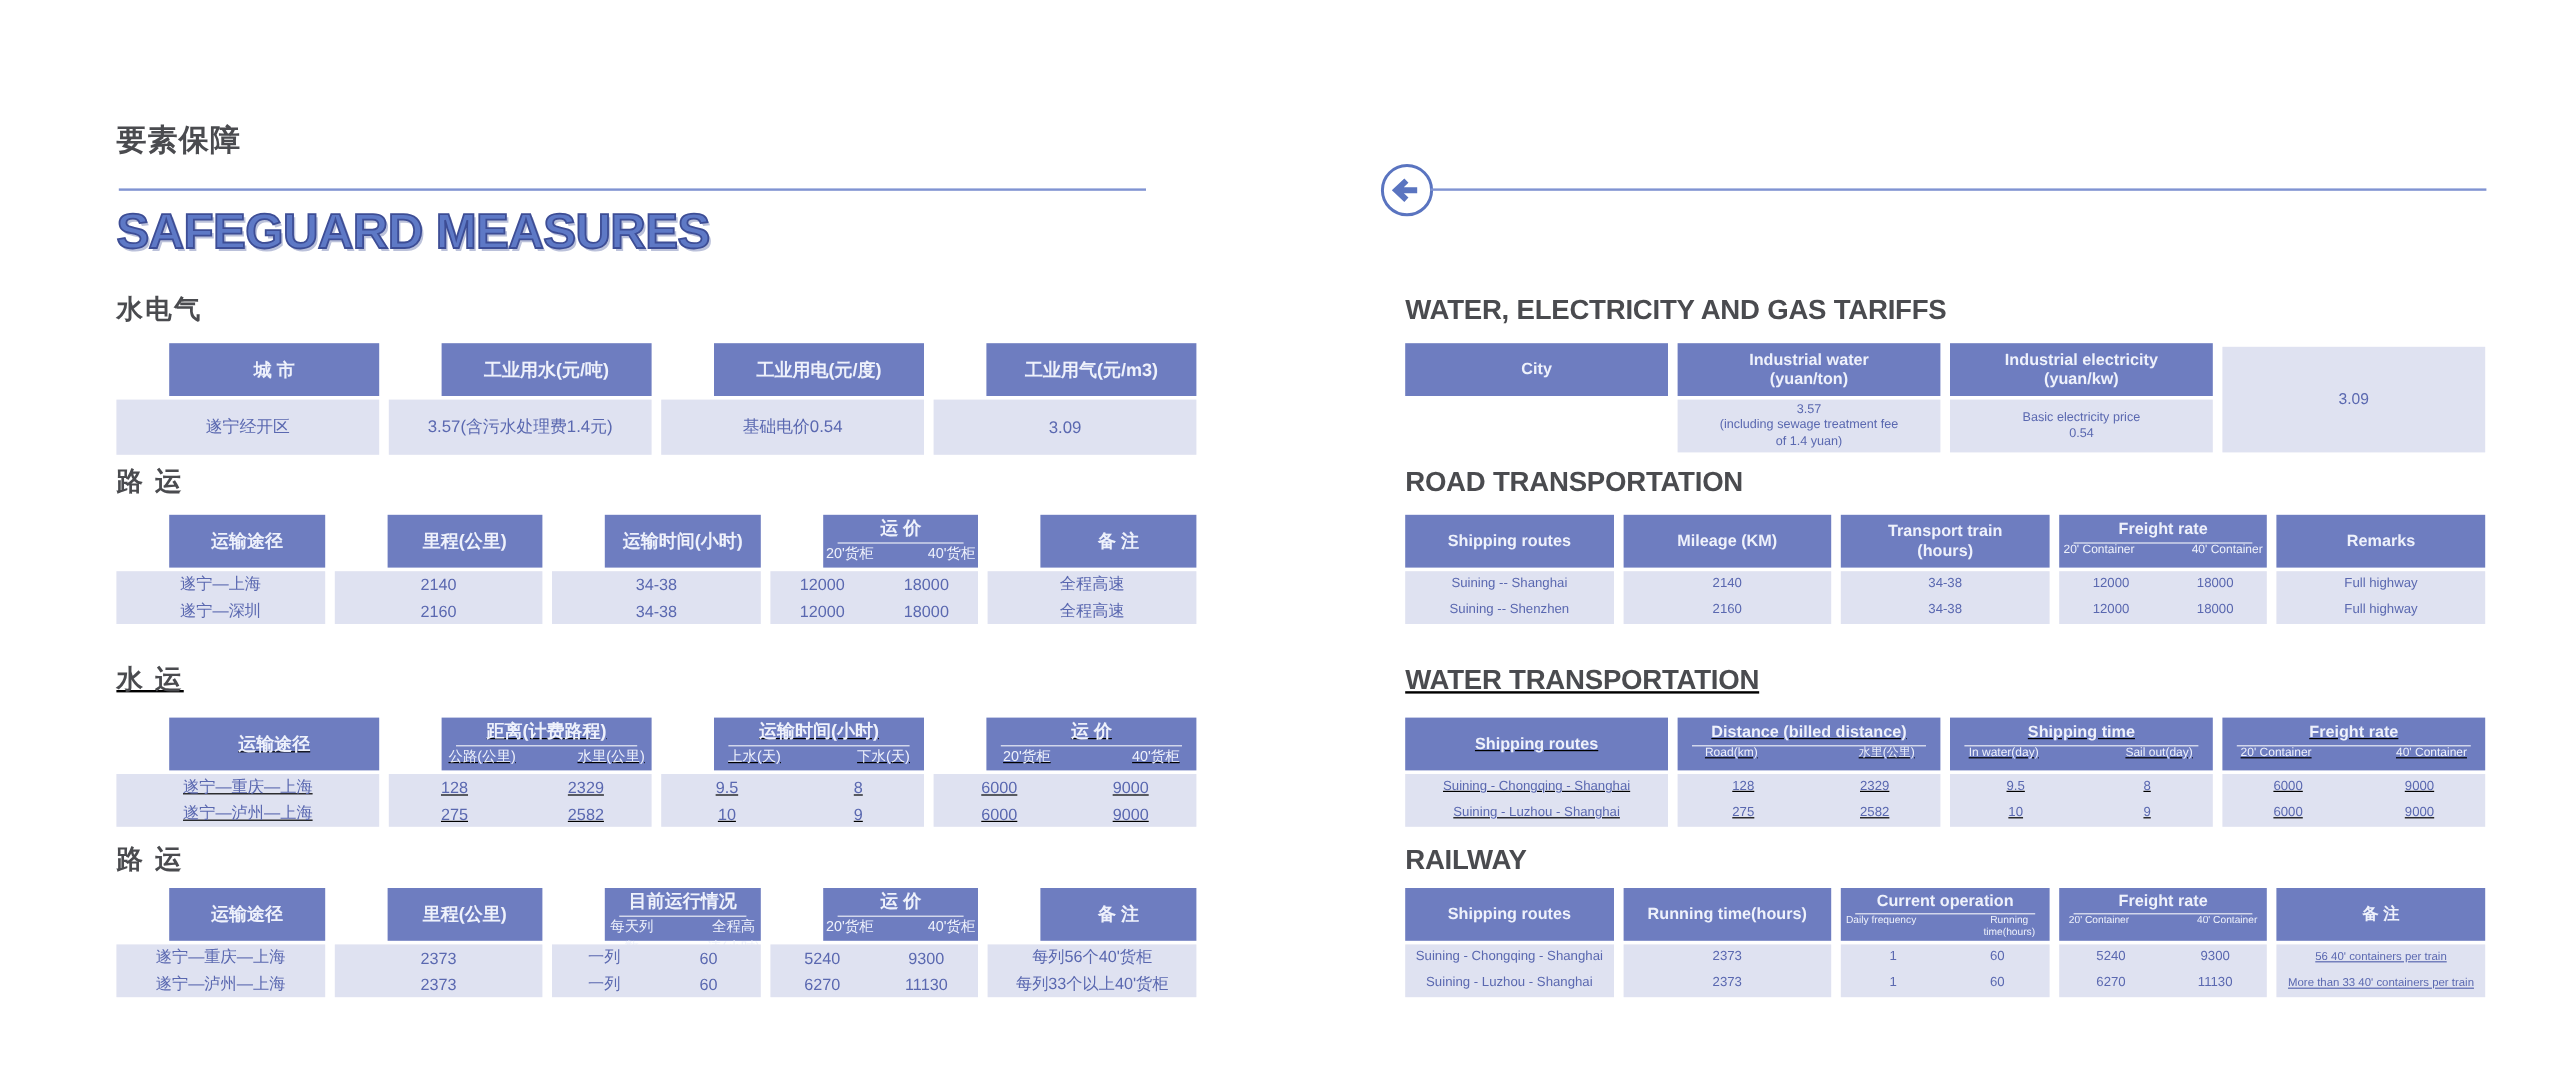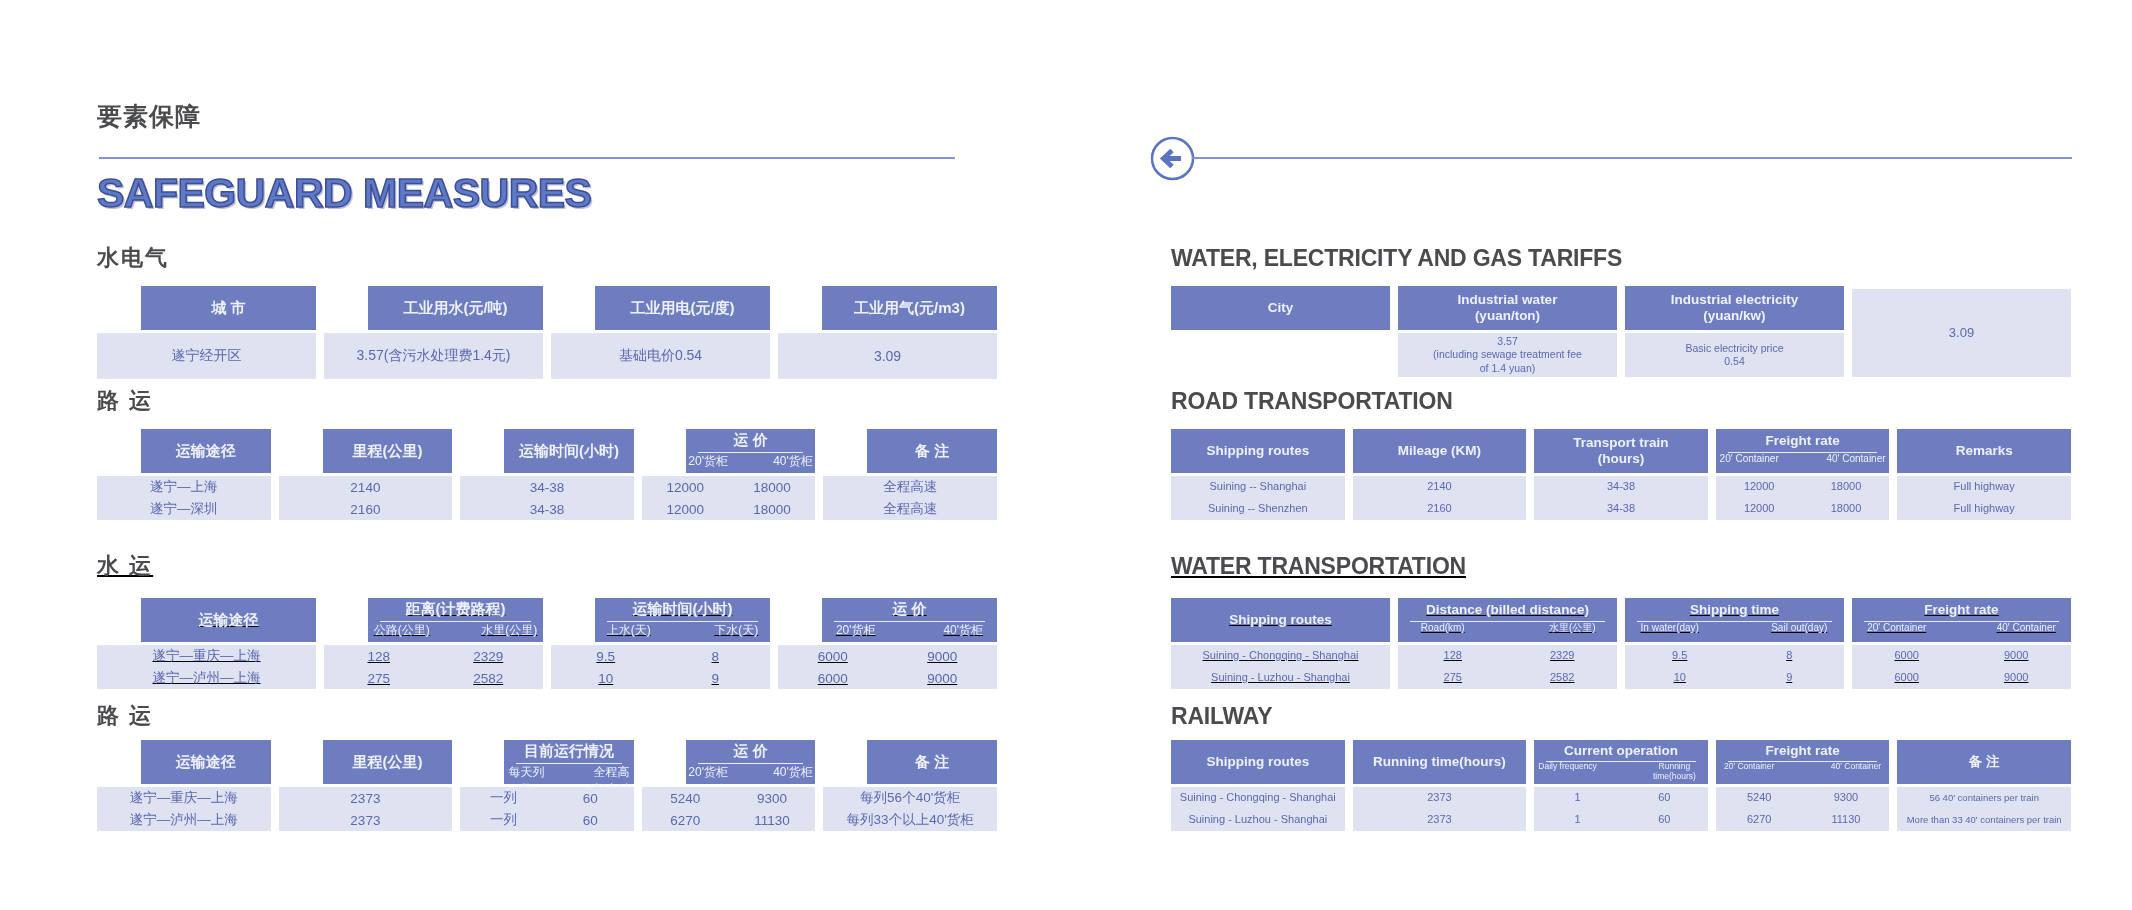--- a/index.html
+++ b/index.html
@@ -94,21 +94,21 @@
   .cn .cell-row{height:22px;font-size:13.5px;}
   .cn .sec.s1 .cell-row{height:46px;font-size:14px;}
 
   .en .group-header{font-size:13.5px;line-height:1.15;}
   .en .subheader{font-size:10px;}
   .en .cell-row{height:22px;font-size:11px;line-height:1.25;}
   .en .sec.s1 .cell-row{height:44px;font-size:10.5px;}
   .en .sec.s1 .column-group:last-child .cell-row{font-size:13px;}
   .en .sec.s4 .subheader{font-size:8.5px;}
   .en .sec.s4 .subs{height:22px;}
-  .en .sec.s4 .column-group:last-child .cell-row{font-size:9.5px;}
+  .en .sec.s4 .column-group:last-child .cell-row{font-size:9.5px;text-decoration:underline;}
 </style>
 </head>
 <body>
 
 <div class="half left cn">
   <div class="kicker">要素保障</div>
   <div class="divider"></div>
   <div class="big-title">SAFEGUARD MEASURES</div>
 
   <section class="sec s1">

